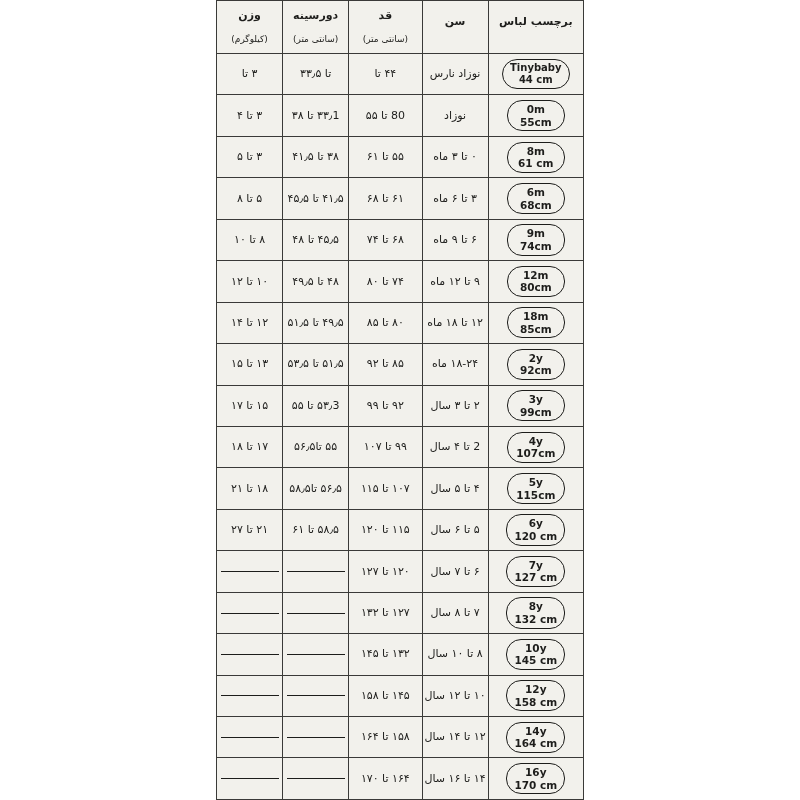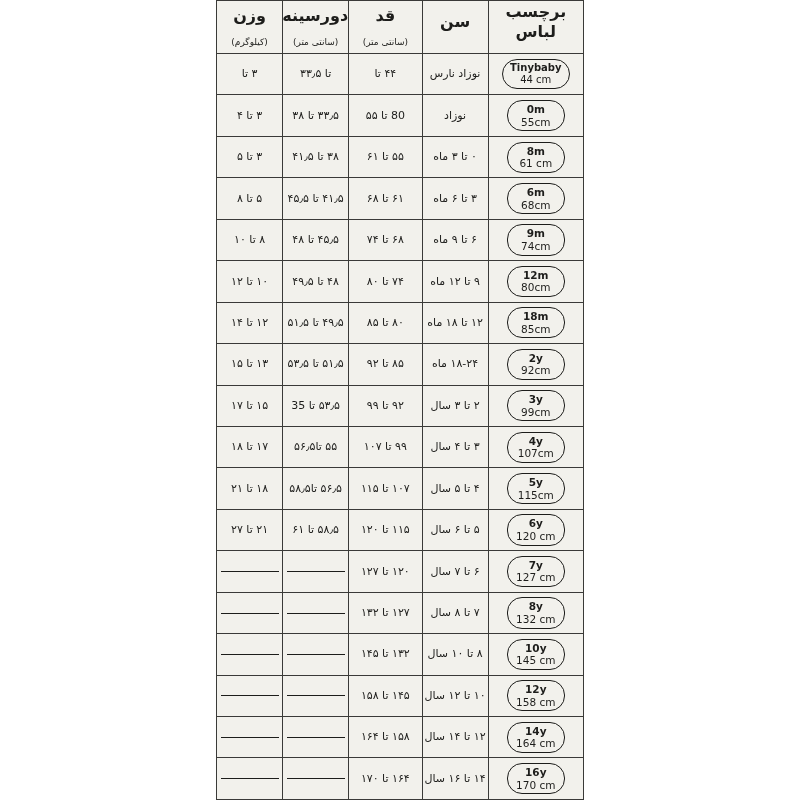--- a/index.html
+++ b/index.html
@@ -53,21 +53,21 @@
     height: 39px;
   }
   .col-label { width: 26%; }
   .col-age   { width: 18%; }
   .col-height{ width: 20%; }
   .col-chest { width: 18%; }
   .col-weight{ width: 18%; }
 
   .head-main {
     display: block;
-    font-size: 16px;
+    font-size: 11px;
     font-weight: bold;
   }
   .head-sub {
     display: block;
     font-size: 9px;
     font-weight: normal;
     margin-top: 11px;
   }
   .tag {
     display: inline-block;
@@ -75,21 +75,21 @@
     border-radius: 15px;
     padding: 2px 7px;
     min-width: 42px;
     background: #f2f1ec;
     font-family: "DejaVu Sans", "Liberation Sans", sans-serif;
     font-size: 10.5px;
     line-height: 1.2;
     direction: ltr;
   }
   .tag-line1 { display: block; font-weight: bold; }
-  .tag-line2 { display: block; font-weight: normal; }
+  .tag-line2 { display: block; font-weight: bold; }
   .tag.small .tag-line1,
   .tag.small .tag-line2 { font-size: 10px; }
   .dash {
     display: inline-block;
     width: 58px;
     border-bottom: 1.4px solid #1d1d1b;
     height: 0;
     vertical-align: middle;
   }
   .cell-text { display: inline-block; }
@@ -136,21 +136,21 @@
             <td><span class="tag small"><span class="tag-line1">Tinybaby</span><span class="tag-line2">44 cm</span></span></td>
             <td><span class="cell-text">نوزاد نارس</span></td>
             <td><span class="cell-text">۴۴ تا</span></td>
             <td><span class="cell-text">تا ۳۳٫۵</span></td>
             <td><span class="cell-text">۳ تا</span></td>
           </tr>
           <tr>
             <td><span class="tag"><span class="tag-line1">0m</span><span class="tag-line2">55cm</span></span></td>
             <td><span class="cell-text">نوزاد</span></td>
             <td><span class="cell-text">80 تا ۵۵</span></td>
-            <td><span class="cell-text">۳۳٫۵ تا ۳۸</span></td>
+            <td><span class="cell-text">۳۳٫1 تا ۳۸</span></td>
             <td><span class="cell-text">۳ تا ۴</span></td>
           </tr>
           <tr>
             <td><span class="tag"><span class="tag-line1">8m</span><span class="tag-line2">61 cm</span></span></td>
             <td><span class="cell-text">۰ تا ۳ ماه</span></td>
             <td><span class="cell-text">۵۵ تا ۶۱</span></td>
             <td><span class="cell-text">۳۸ تا ۴۱٫۵</span></td>
             <td><span class="cell-text">۳ تا ۵</span></td>
           </tr>
           <tr>
@@ -185,26 +185,26 @@
             <td><span class="tag"><span class="tag-line1">2y</span><span class="tag-line2">92cm</span></span></td>
             <td><span class="cell-text">۱۸-۲۴ ماه</span></td>
             <td><span class="cell-text">۸۵ تا ۹۲</span></td>
             <td><span class="cell-text">۵۱٫۵ تا ۵۳٫۵</span></td>
             <td><span class="cell-text">۱۳ تا ۱۵</span></td>
           </tr>
           <tr>
             <td><span class="tag"><span class="tag-line1">3y</span><span class="tag-line2">99cm</span></span></td>
             <td><span class="cell-text">۲ تا ۳ سال</span></td>
             <td><span class="cell-text">۹۲ تا ۹۹</span></td>
-            <td><span class="cell-text">۵۳٫۵ تا 35</span></td>
+            <td><span class="cell-text">۵۳٫3 تا ۵۵</span></td>
             <td><span class="cell-text">۱۵ تا ۱۷</span></td>
           </tr>
           <tr>
             <td><span class="tag"><span class="tag-line1">4y</span><span class="tag-line2">107cm</span></span></td>
-            <td><span class="cell-text">۳ تا ۴ سال</span></td>
+            <td><span class="cell-text">2 تا ۴ سال</span></td>
             <td><span class="cell-text">۹۹ تا ۱۰۷</span></td>
             <td><span class="cell-text">۵۵ تا۵۶٫۵</span></td>
             <td><span class="cell-text">۱۷ تا ۱۸</span></td>
           </tr>
           <tr>
             <td><span class="tag"><span class="tag-line1">5y</span><span class="tag-line2">115cm</span></span></td>
             <td><span class="cell-text">۴ تا ۵ سال</span></td>
             <td><span class="cell-text">۱۰۷ تا ۱۱۵</span></td>
             <td><span class="cell-text">۵۶٫۵ تا۵۸٫۵</span></td>
             <td><span class="cell-text">۱۸ تا ۲۱</span></td>

